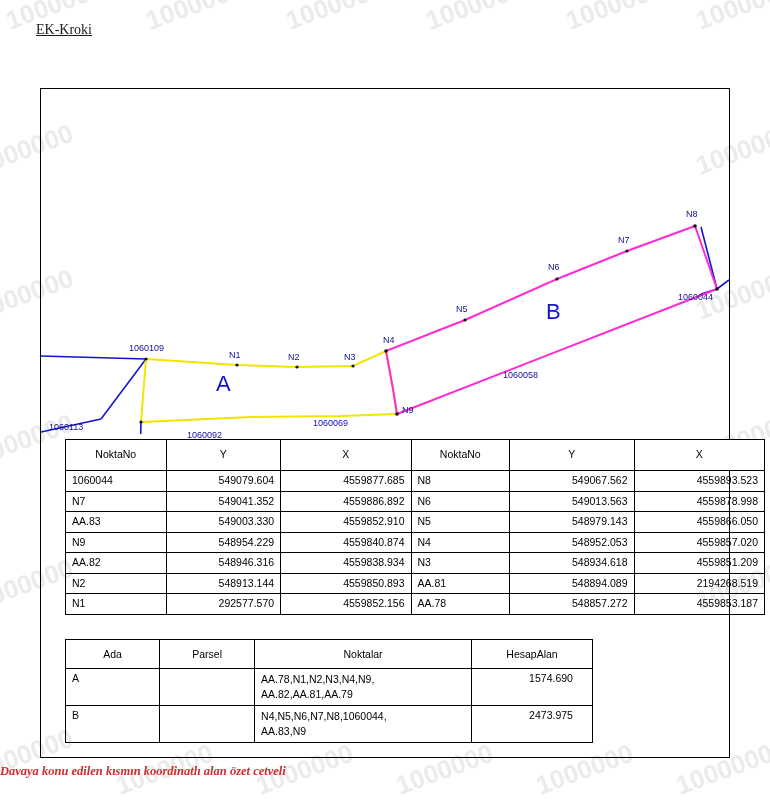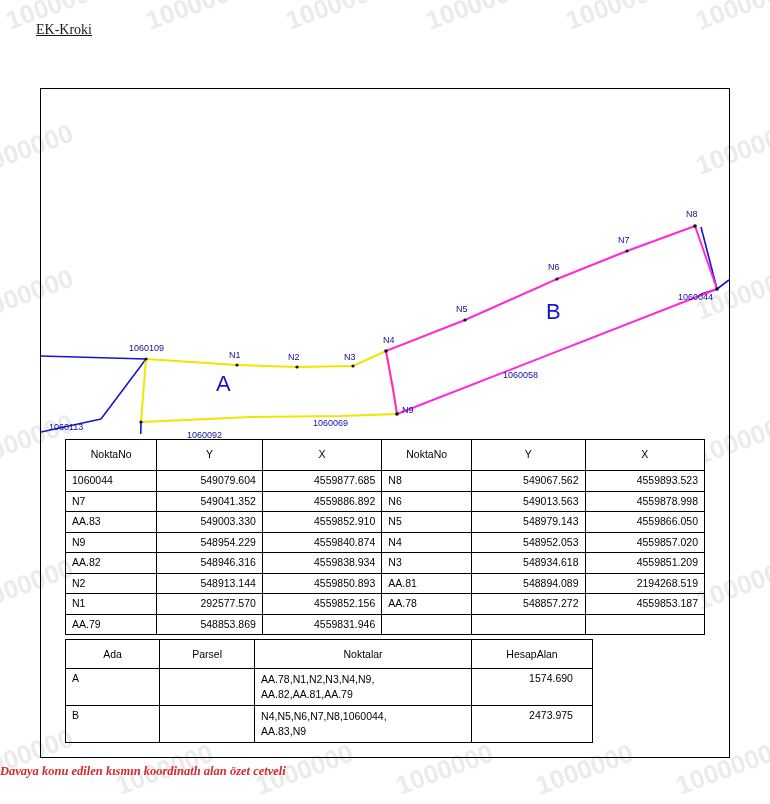--- a/index.html
+++ b/index.html
@@ -65,21 +65,21 @@
     font-family: "Liberation Sans", sans-serif;
     font-size: 17px;
     color: #1414cf;
     white-space: nowrap;
   }
   
   #coord-table {
     position: absolute;
     left: 24px;
     top: 350px;
-    width: 640px;
+    width: 700px;
     border-collapse: collapse;
     font-family: "Liberation Sans", sans-serif;
     font-size: 10.5px;
     color: #000000;
   }
   #coord-table th, #coord-table td {
     border: 1px solid #000000;
     padding: 0 6px;
     line-height: 15.5px;
     vertical-align: top;
@@ -301,28 +301,20 @@
           <td class="num">2194268.519</td>
         </tr>
         <tr>
           <td class="name">N1</td>
           <td class="num">292577.570</td>
           <td class="num">4559852.156</td>
           <td class="name">AA.78</td>
           <td class="num">548857.272</td>
           <td class="num">4559853.187</td>
         </tr>
-        <tr>
-          <td class="name">AA.79</td>
-          <td class="num">548853.869</td>
-          <td class="num">4559831.946</td>
-          <td class="name"></td>
-          <td class="num"></td>
-          <td class="num"></td>
-        </tr>
       </tbody>
   </table>
 
   <table id="area-table">
     <thead>
       <tr>
         <th style="width:86px;">Ada</th>
         <th style="width:86px;">Parsel</th>
         <th style="width:210px;">Noktalar</th>
         <th style="width:110px;">HesapAlan</th>

